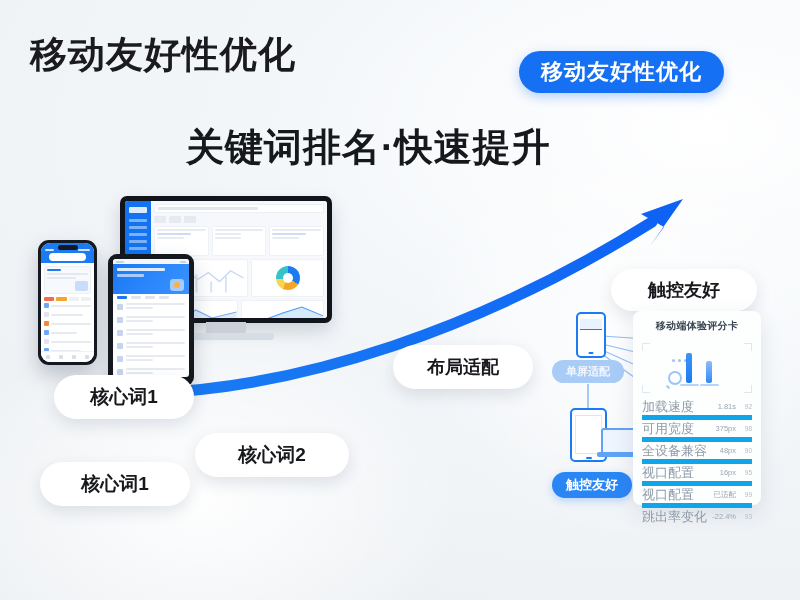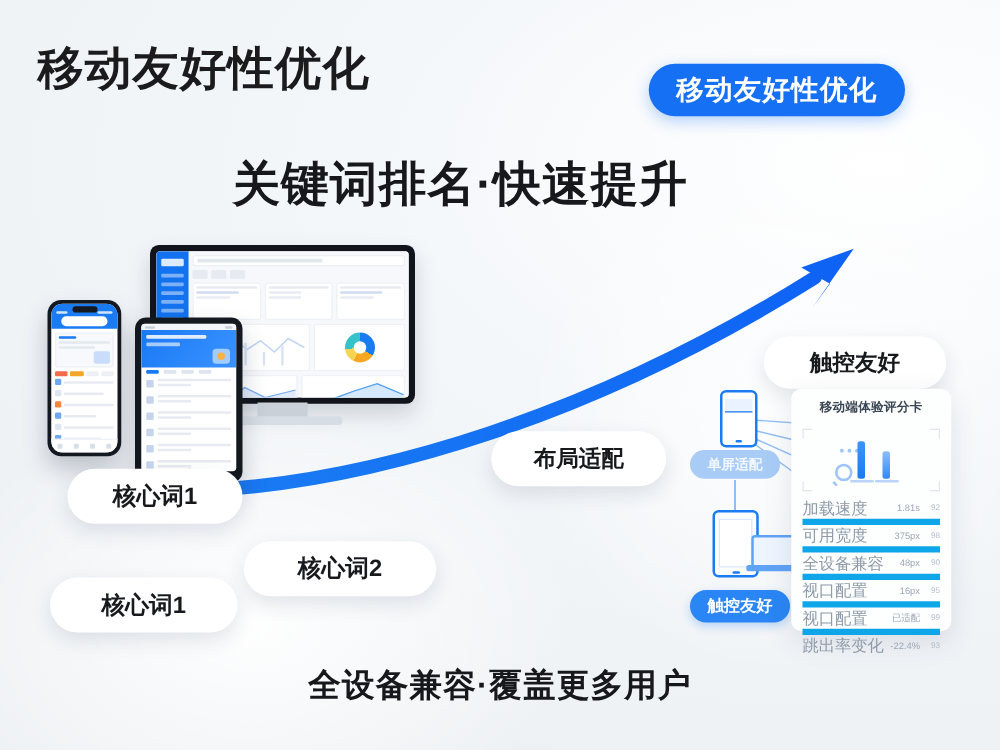--- a/index.html
+++ b/index.html
@@ -551,14 +551,13 @@
         <span class="v2">99</span>
       </div>
       <div class="sc-row">
         <span class="lb">跳出率变化</span>
         <span class="v1">-22.4%</span>
         <span class="v2">93</span>
       </div>
     </div>
   </div>
 
-  <div class="footer">全设备兼容·覆盖更多用户</div>
 </div>
 
 </body></html>

